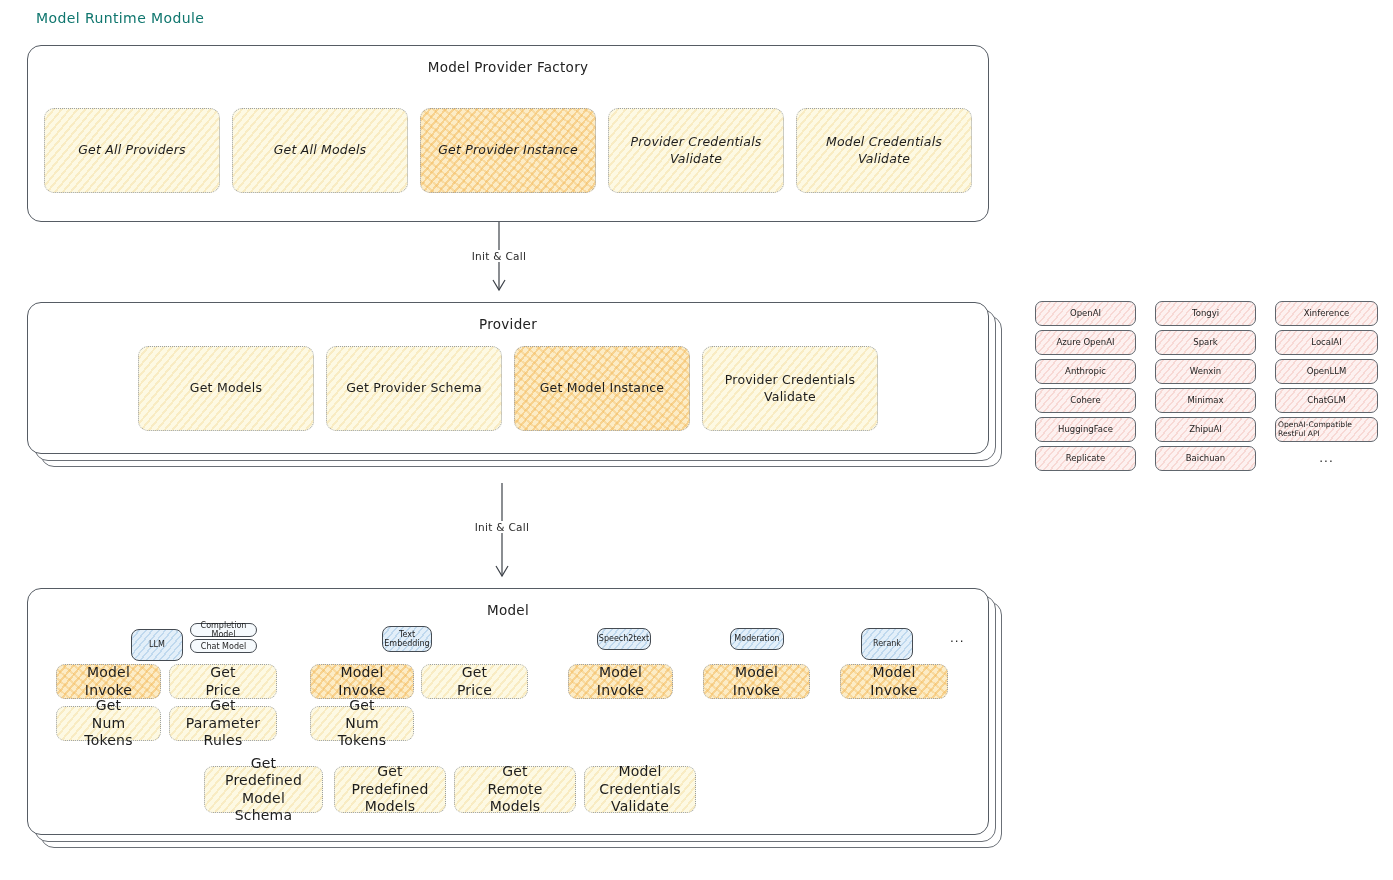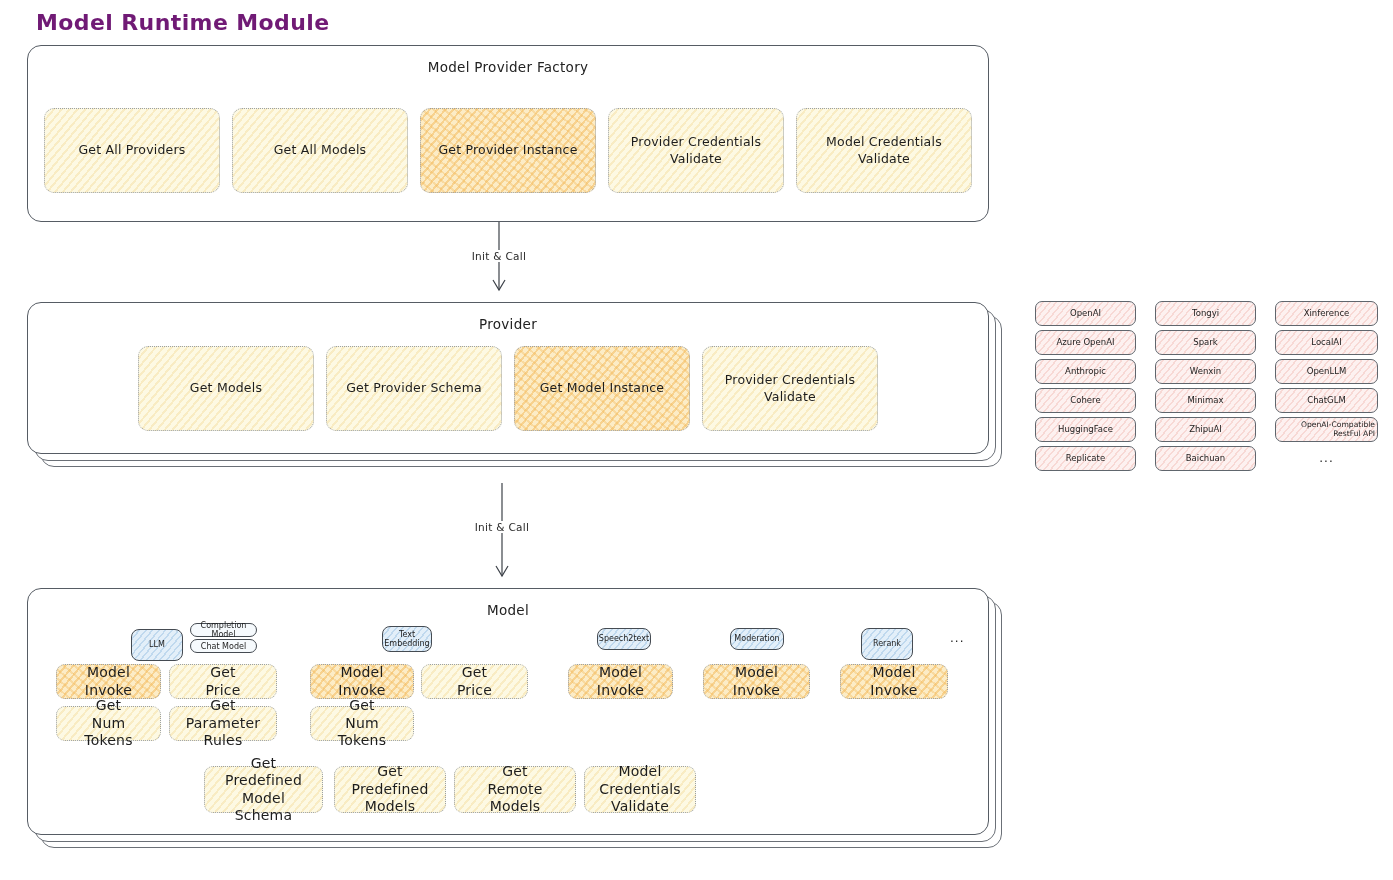--- a/index.html
+++ b/index.html
@@ -1,19 +1,19 @@
 <!DOCTYPE html>
 <html><head>
 <meta charset="utf-8">
 <style>
   html,body{margin:0;padding:0;background:#ffffff;}
   body{font-family:"DejaVu Sans","Liberation Sans",sans-serif;color:#1d1d1d;}
   #canvas{position:relative;width:1393px;height:880px;background:#ffffff;overflow:hidden;}
 
-  .page-title{position:absolute;left:36px;top:10px;font-size:22px;font-weight:700;letter-spacing:.4px;color:#701a75;}
+  .page-title{position:absolute;left:36px;top:10px;font-size:14px;font-weight:400;letter-spacing:.4px;color:#0f766e;}
 
   .bigbox{position:absolute;background:#ffffff;border:1.4px solid #565c64;border-radius:14px;}
   .stack-layer{position:absolute;background:#ffffff;border:1.4px solid #6b7077;border-radius:14px;}
   .box-title{position:absolute;top:13px;left:0;right:0;text-align:center;font-size:13.5px;color:#222;letter-spacing:.3px;}
 
   .btn-row{position:absolute;left:0;right:0;display:flex;justify-content:center;gap:12px;}
   .btn{box-sizing:border-box;display:flex;align-items:center;justify-content:center;text-align:center;
        border:1.6px dotted #9aa0a6;border-radius:10px;font-size:12.5px;line-height:1.3;padding:4px 8px;letter-spacing:.2px;}
   .btn-fixed{width:176px;height:85px;}
   .cream{background-color:#fdf9e3;
@@ -28,40 +28,40 @@
   .tab-blue{position:absolute;box-sizing:border-box;display:flex;align-items:center;justify-content:center;text-align:center;
             background-color:#e3eff9;
             background-image:repeating-linear-gradient(130deg,rgba(125,175,218,.35) 0 1.5px,transparent 1.5px 5px);
             border:1.2px solid #454b52;border-radius:8px;font-size:8px;line-height:1.15;padding:1px 3px;}
   .tab-small{position:absolute;box-sizing:border-box;display:flex;align-items:center;justify-content:center;text-align:center;
              background:#f6fafd;border:1.1px solid #454b52;border-radius:7px;font-size:8px;padding:1px 3px;}
   .ellipsis{position:absolute;font-size:12px;color:#222;letter-spacing:1px;}
 
   .pink-grid{position:absolute;left:1026px;top:301px;display:grid;
              grid-template-columns:110px 110px 112px;grid-auto-rows:25px;column-gap:10px;row-gap:4px;}
-  .pinkbox{box-sizing:border-box;display:flex;align-items:center;justify-content:center;text-align:right;
+  .pinkbox{box-sizing:border-box;display:flex;align-items:center;justify-content:center;text-align:left;
            background-color:#fdf1f0;
            background-image:repeating-linear-gradient(130deg,rgba(235,160,150,.30) 0 1.5px,transparent 1.5px 5px);
            border:1.1px solid #60666d;border-radius:7px;font-size:8.5px;line-height:1.1;padding:1px 2px;margin-left:9px;}
   .pinkbox.small-text{font-size:7.6px;}
   .pinkbox.dots{border:none;background:none;font-size:12px;letter-spacing:1px;}
 
   .arrow{position:absolute;}
   .arrow-label{position:absolute;width:110px;text-align:center;font-size:10.5px;background:#ffffff;color:#2a2a2a;letter-spacing:.3px;}
 </style>
 </head>
 <body>
 
 <div id="canvas">
 
   <div class="page-title">Model Runtime Module</div>
 
   <div class="bigbox" style="left:27px;top:45px;width:960px;height:175px;">
     <div class="box-title">Model Provider Factory</div>
-    <div class="btn-row" style="top:62px;">
+    <div class="btn-row" style="top:62px;font-style:italic;">
       <div class="btn btn-fixed cream">Get All Providers</div>
       <div class="btn btn-fixed cream">Get All Models</div>
       <div class="btn btn-fixed orange">Get Provider Instance</div>
       <div class="btn btn-fixed cream">Provider Credentials Validate</div>
       <div class="btn btn-fixed cream">Model Credentials Validate</div>
     </div>
   </div>
 
   <svg class="arrow" style="left:491px;top:222px;" width="16" height="74">
     <line x1="8" y1="0" x2="8" y2="68" stroke="#3d4249" stroke-width="1.2"></line>

